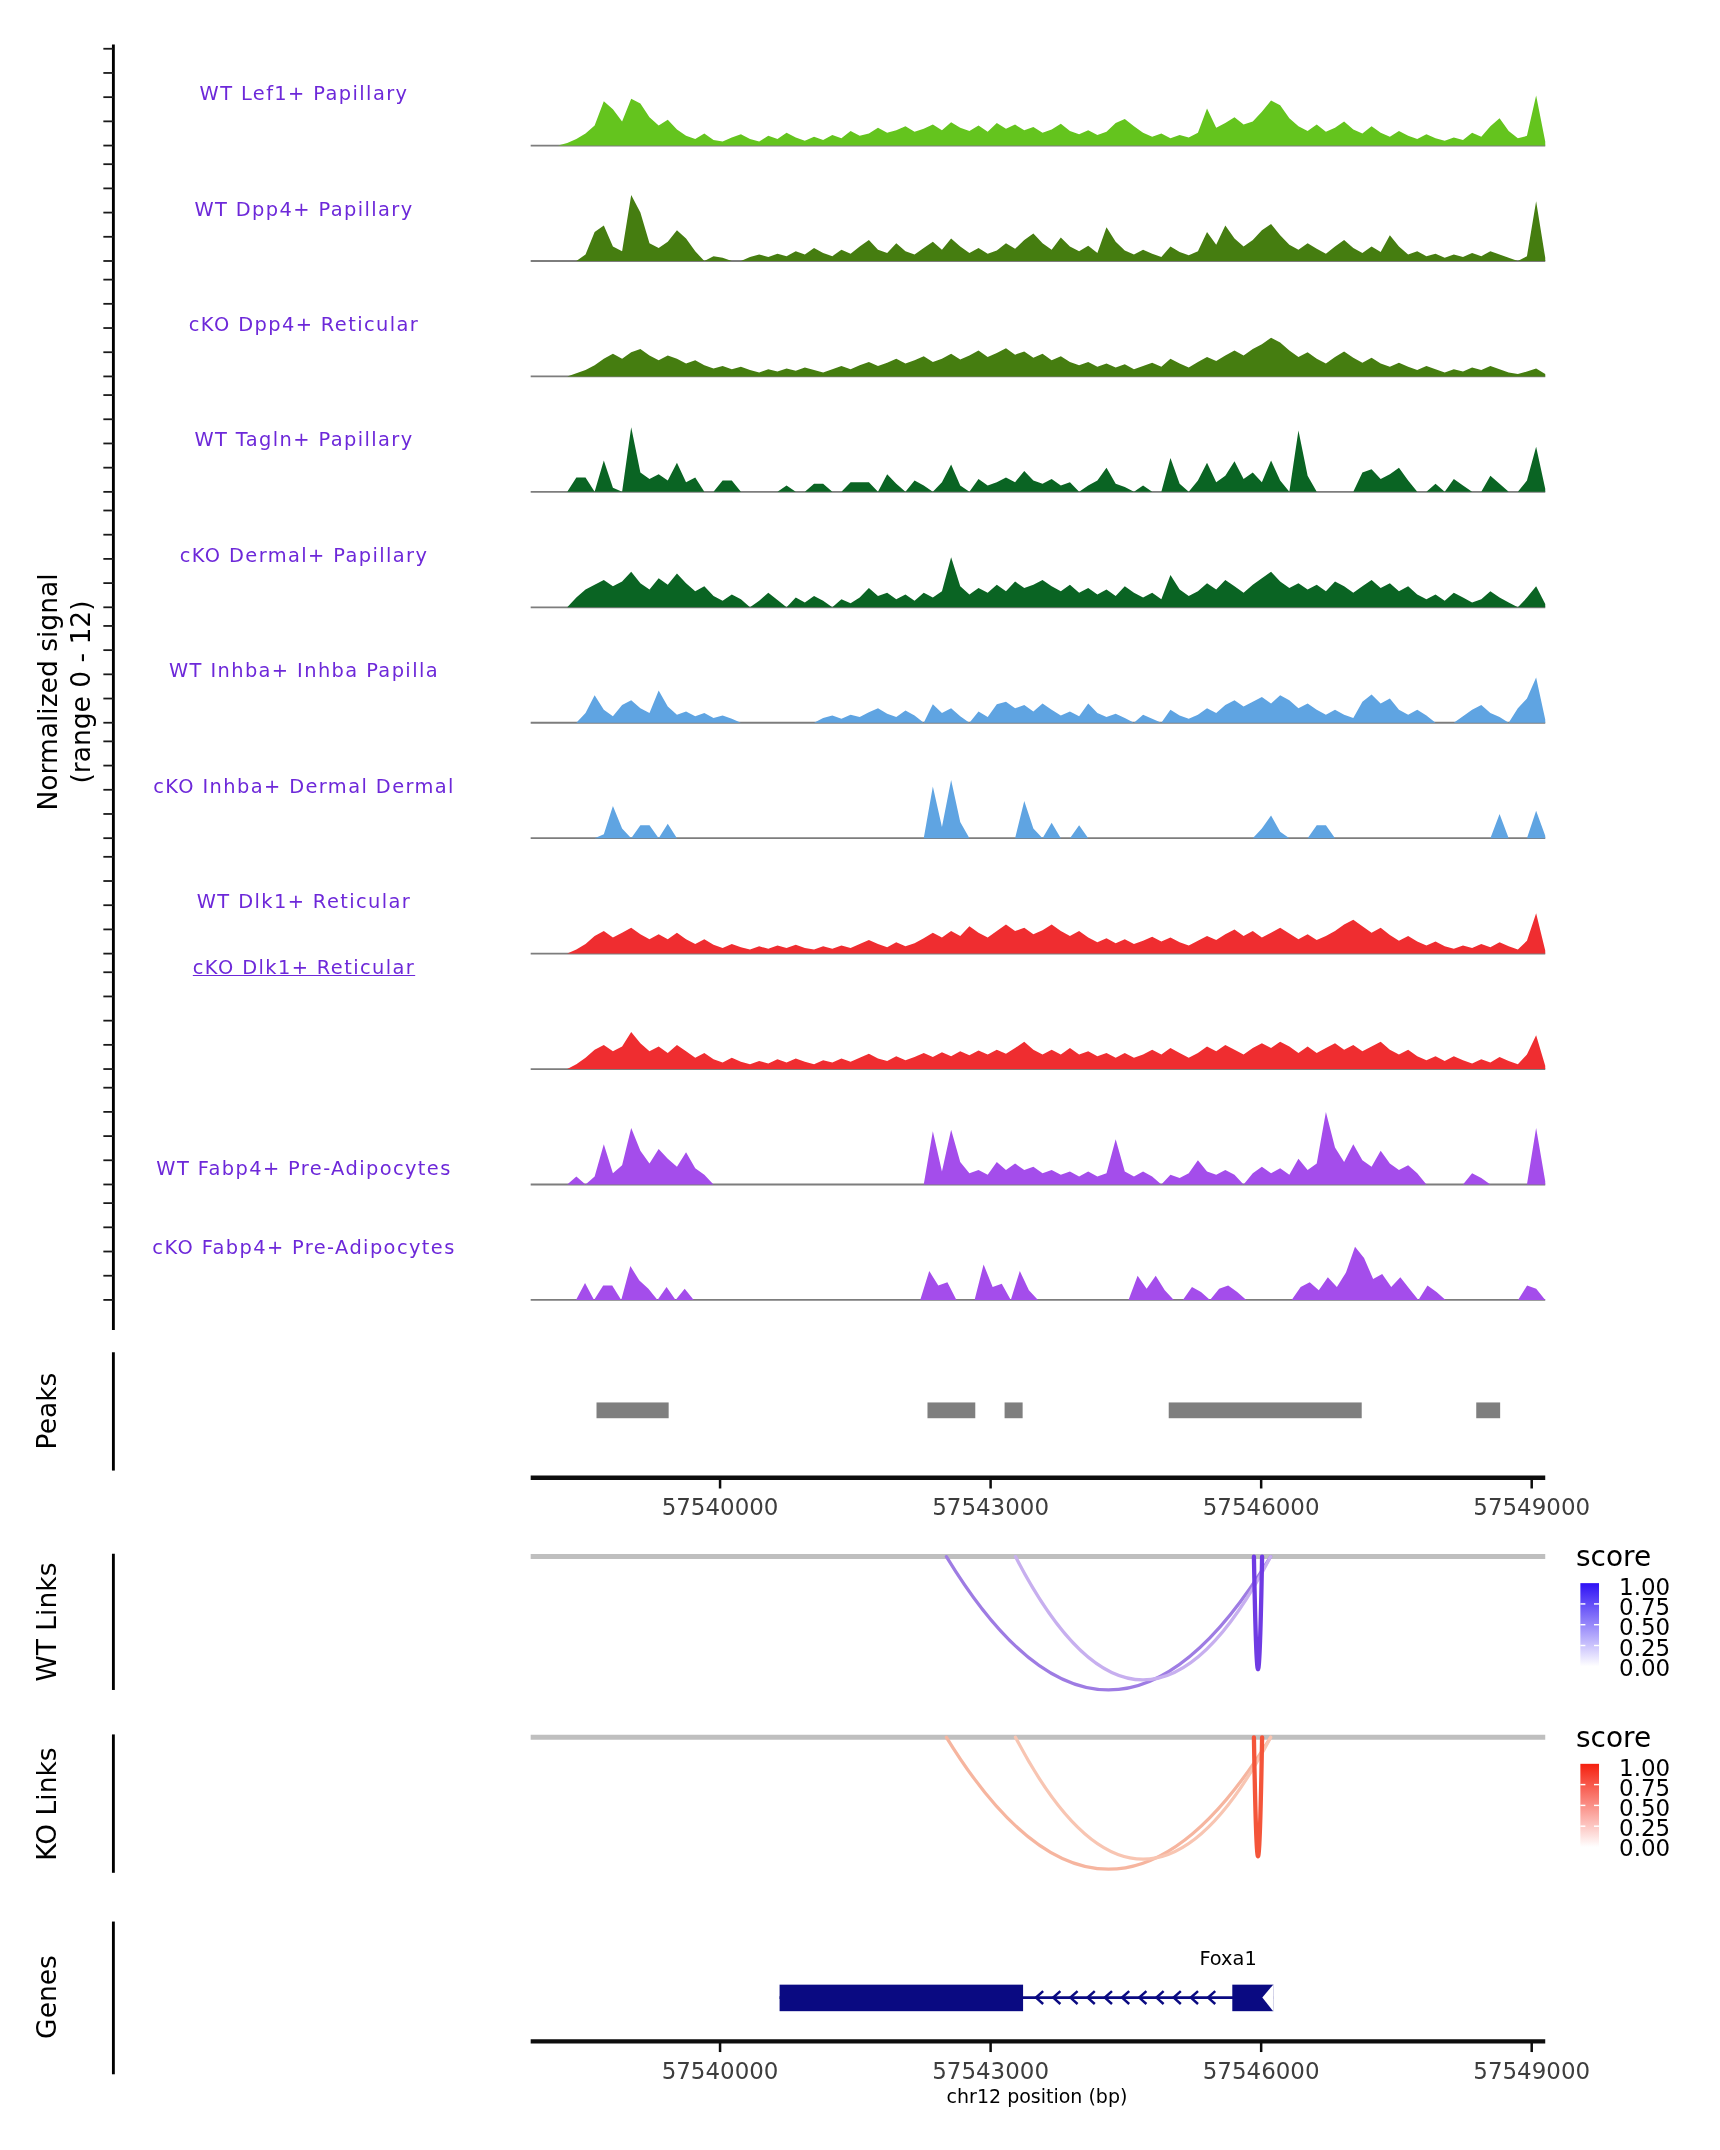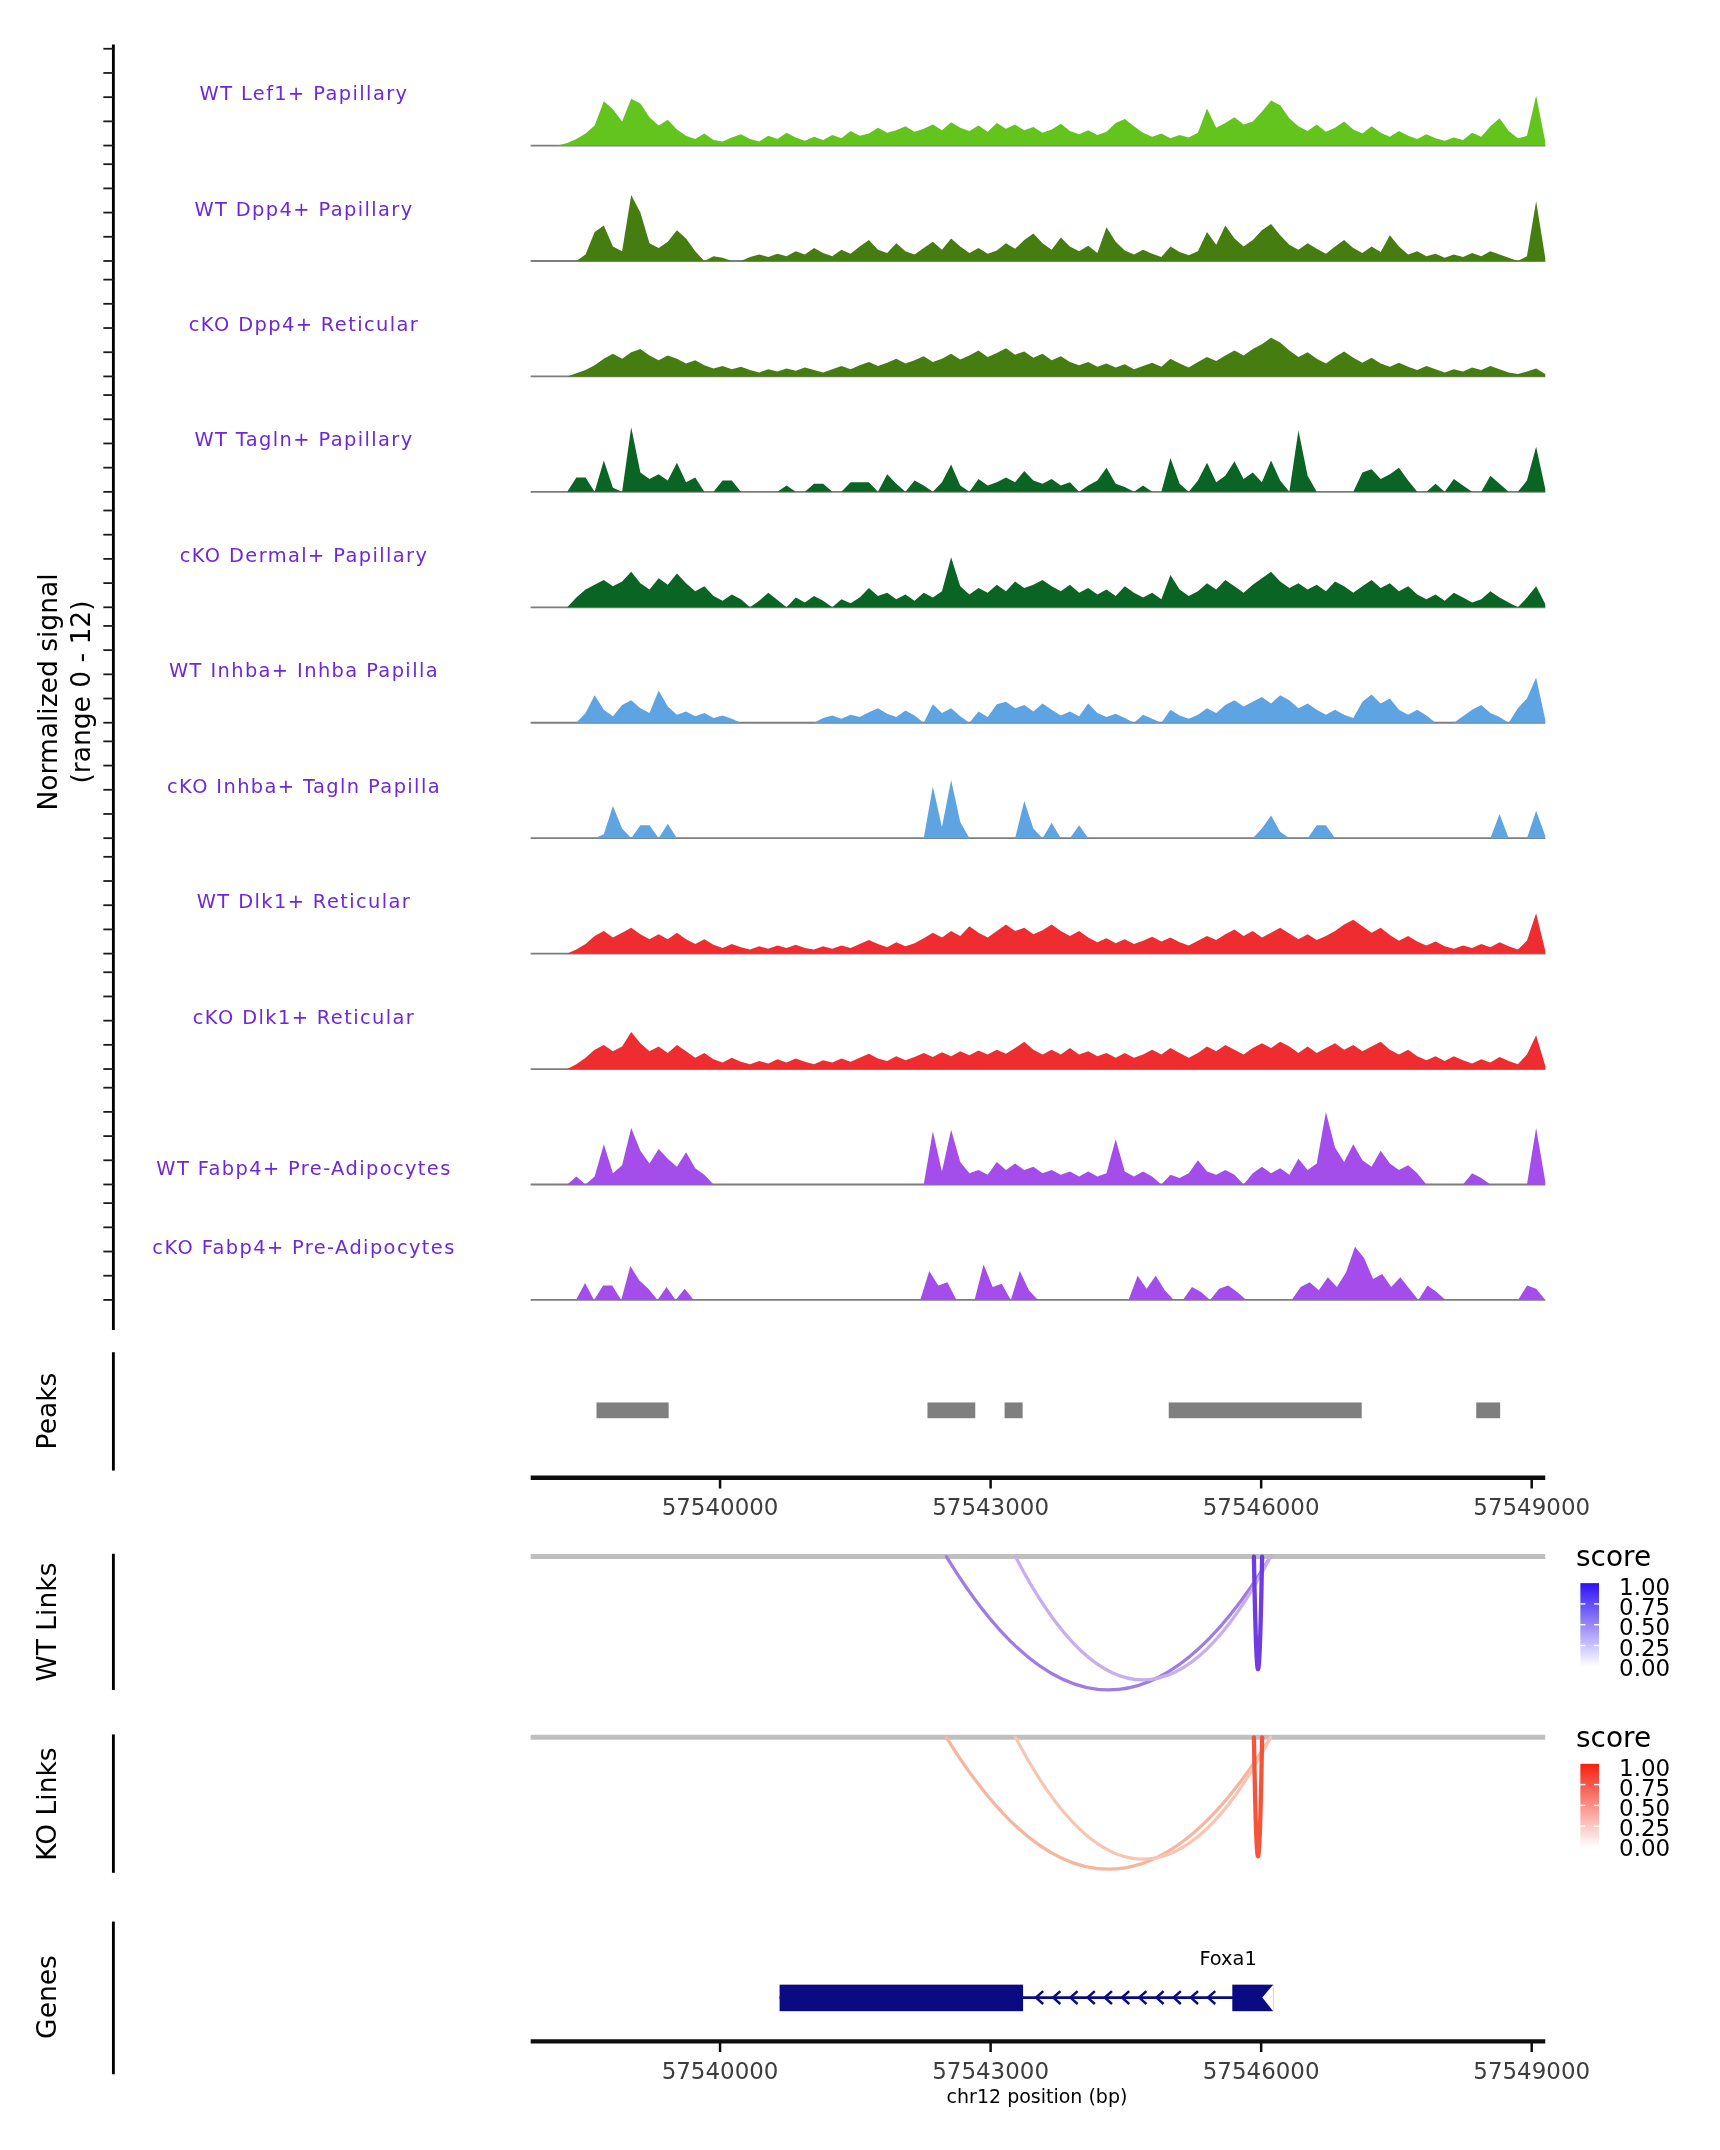--- a/index.html
+++ b/index.html
@@ -47,23 +47,23 @@
     <span>Genes</span>
   </div>
 
   <div id="track-labels">
       <div class="track-label" style="left: 82px; width: 444px; top: 78px;">WT Lef1+ Papillary</div>
       <div class="track-label" style="left: 82px; width: 444px; top: 194px;">WT Dpp4+ Papillary</div>
       <div class="track-label" style="left: 82px; width: 444px; top: 309px;">cKO Dpp4+ Reticular</div>
       <div class="track-label" style="left: 82px; width: 444px; top: 424px;">WT Tagln+ Papillary</div>
       <div class="track-label" style="left: 82px; width: 444px; top: 540px;">cKO Dermal+ Papillary</div>
       <div class="track-label" style="left: 82px; width: 444px; top: 655px;">WT Inhba+ Inhba Papilla</div>
-      <div class="track-label" style="left: 82px; width: 444px; top: 771px;">cKO Inhba+ Tagln Papilla</div>
+      <div class="track-label" style="left: 82px; width: 444px; top: 771px;">cKO Inhba+ Dermal Dermal</div>
       <div class="track-label" style="left: 82px; width: 444px; top: 886px;">WT Dlk1+ Reticular</div>
-      <div class="track-label" style="left: 82px; width: 444px; top: 1002px;">cKO Dlk1+ Reticular</div>
+      <div class="track-label" style="left: 82px; width: 444px; top: 952px; text-decoration: underline;">cKO Dlk1+ Reticular</div>
       <div class="track-label" style="left: 82px; width: 444px; top: 1117px; margin-top: 36px;">WT Fabp4+ Pre-Adipocytes</div>
       <div class="track-label" style="left: 82px; width: 444px; top: 1232px;">cKO Fabp4+ Pre-Adipocytes</div>
     </div>
 
   <div class="xlabel" style="left:607px;top:2085px;width:860px;">
     <span>chr12 position (bp)</span>
   </div>
 
   <svg id="canvas" width="1721" height="2151" viewBox="0 0 2400 3000" xmlns="http://www.w3.org/2000/svg">
       <defs>

